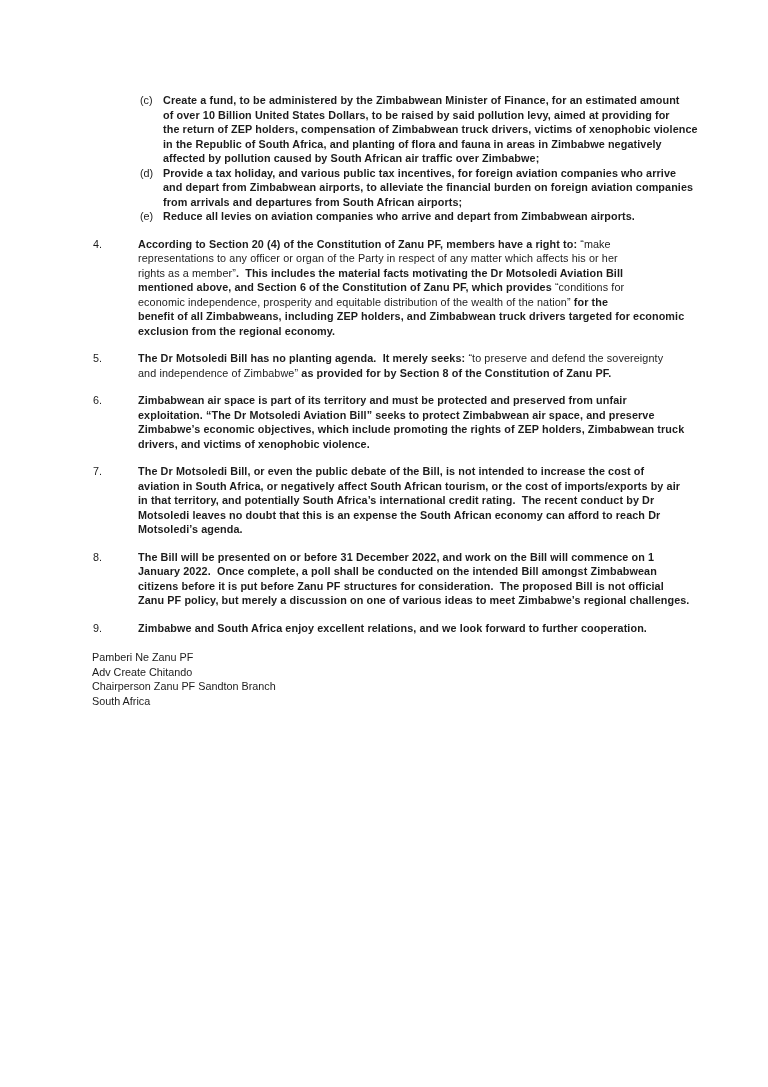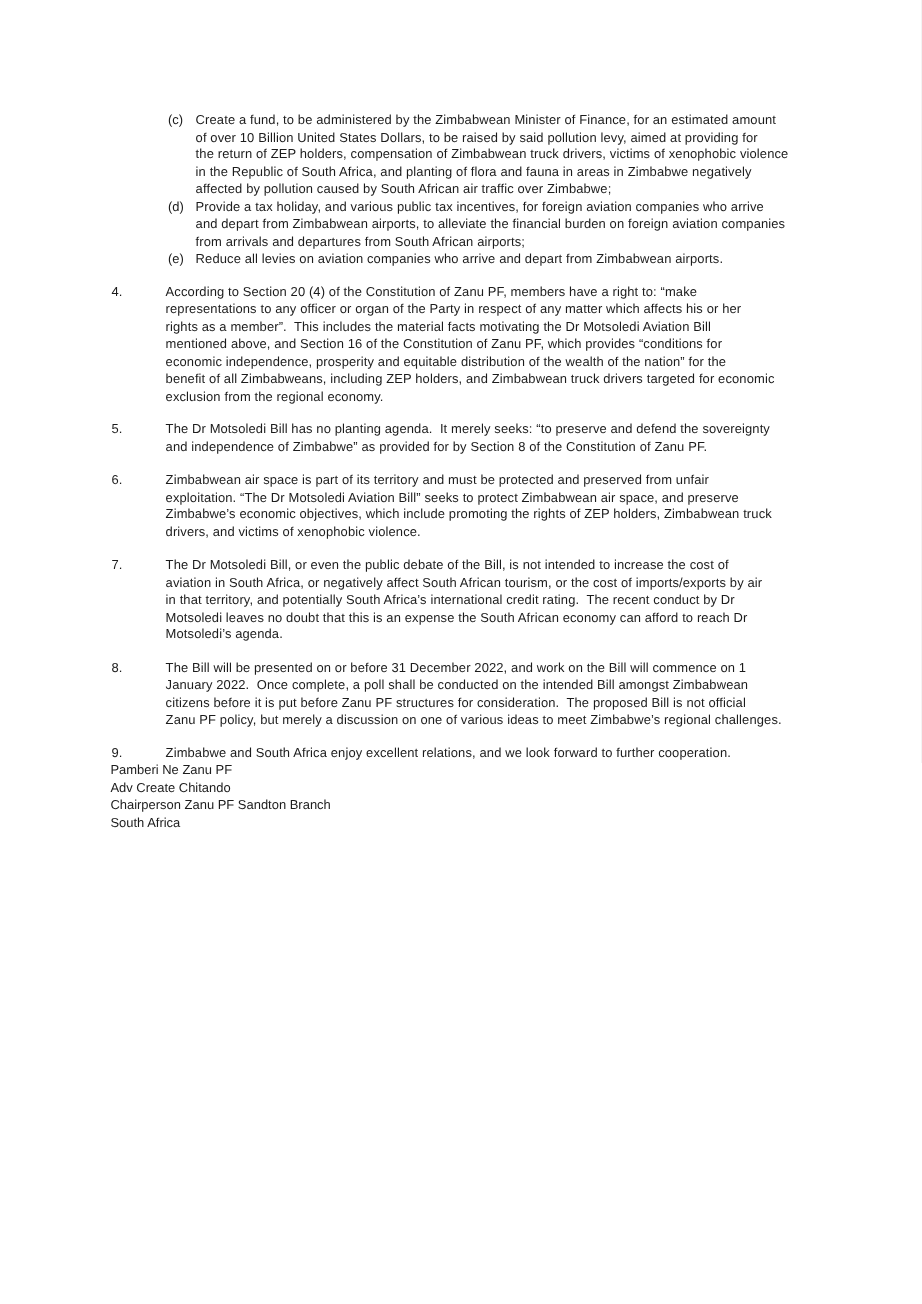--- a/index.html
+++ b/index.html
@@ -43,23 +43,24 @@
   }
   .numbered-item .item-number {
     flex: none;
     width: 45px;
   }
   .item-text {
     flex: none;
     white-space: pre;
     letter-spacing: 0.1px;
   }
-  .seg { font-weight: 400; }
+  .seg { font-weight: 700; }
   .seg.bold { font-weight: 400; }
   .signature-block {
+    margin-top: 15px;
     padding-left: 92px;
   }
   .signature-line {
     white-space: pre;
   }
 </style>
 </head>
 <body>
 
 <div class="page" style="--page-bg: #ffffff; --ink: #1c1c1c;">
@@ -85,21 +86,21 @@
     <span class="item-label">(e)</span>
     <span class="item-text"><span class="seg">Reduce all levies on aviation companies who arrive and depart from Zimbabwean airports.</span></span>
   </div>
 </section>
     <section class="numbered-list" id="numbered-list">
   <div class="numbered-item">
     <span class="item-number">4.</span>
     <span class="item-text"><span class="seg">According to Section 20 (4) of the Constitution of Zanu PF, members have a right to: </span><span class="seg bold">“make
 representations to any officer or organ of the Party in respect of any matter which affects his or her
 rights as a member”</span><span class="seg">.  This includes the material facts motivating the Dr Motsoledi Aviation Bill
-mentioned above, and Section 16 of the Constitution of Zanu PF, which provides </span><span class="seg bold">“conditions for
+mentioned above, and Section 6 of the Constitution of Zanu PF, which provides </span><span class="seg bold">“conditions for
 economic independence, prosperity and equitable distribution of the wealth of the nation”</span><span class="seg"> for the
 benefit of all Zimbabweans, including ZEP holders, and Zimbabwean truck drivers targeted for economic
 exclusion from the regional economy.</span></span>
   </div>
 
   <div class="numbered-item">
     <span class="item-number">5.</span>
     <span class="item-text"><span class="seg">The Dr Motsoledi Bill has no planting agenda.  It merely seeks: </span><span class="seg bold">“to preserve and defend the sovereignty
 and independence of Zimbabwe”</span><span class="seg"> as provided for by Section 8 of the Constitution of Zanu PF.</span></span>
   </div>

